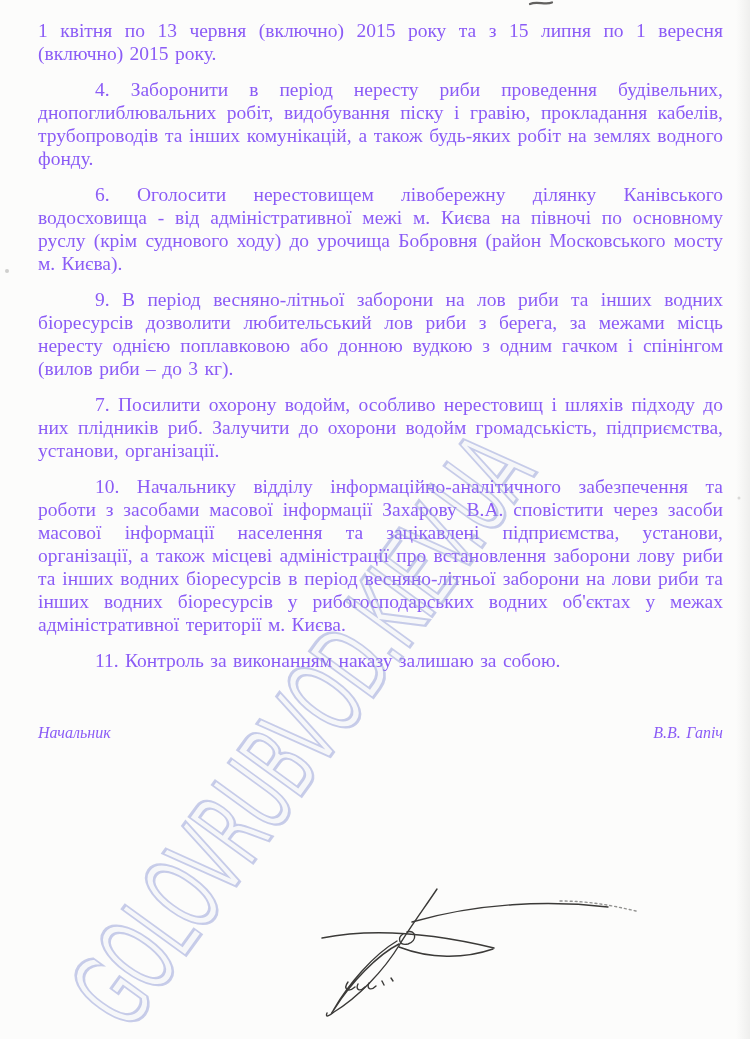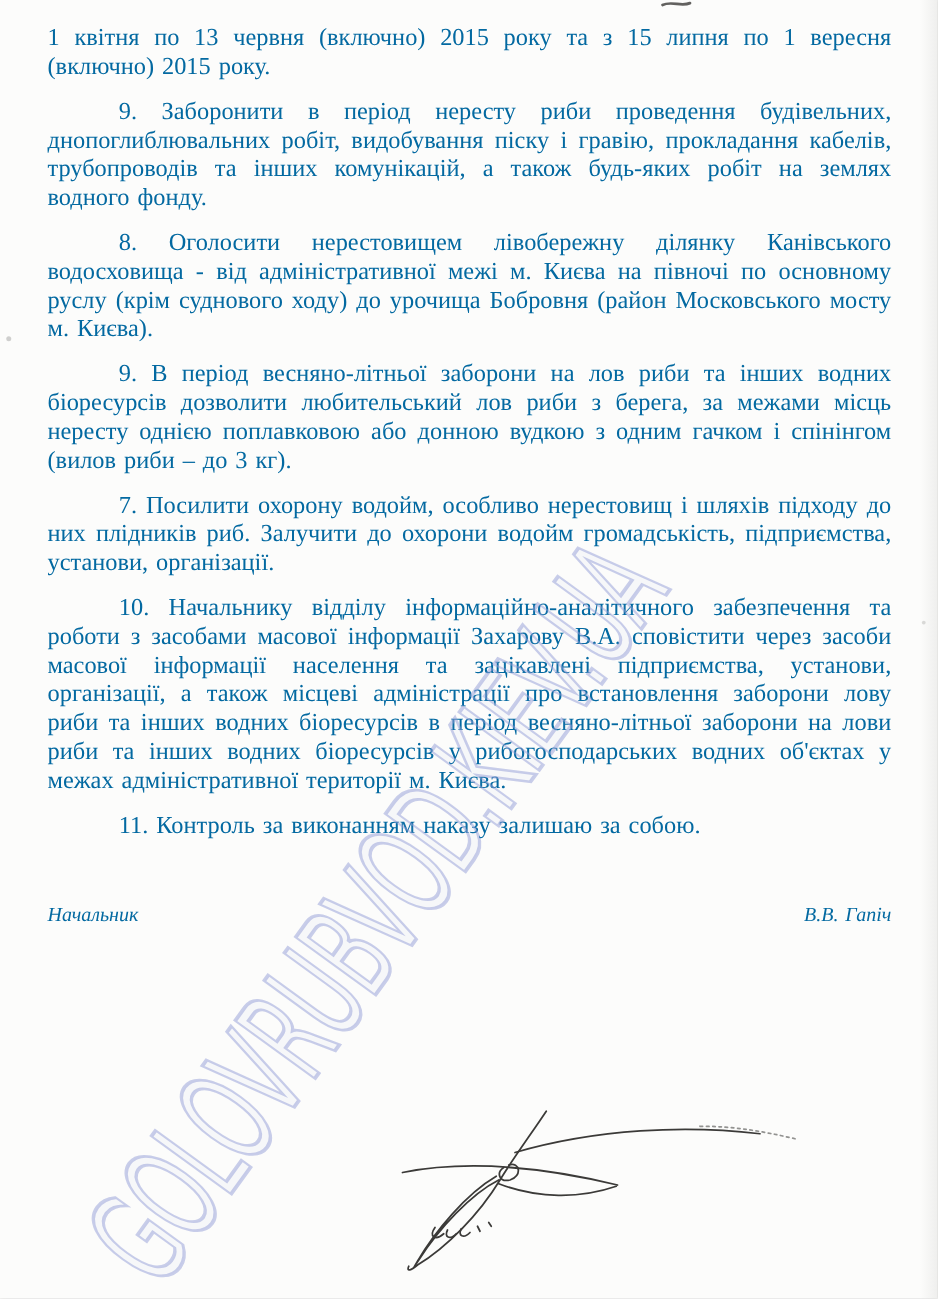--- a/index.html
+++ b/index.html
@@ -12,25 +12,25 @@
     box-shadow:0 0 4px rgba(0,0,0,.2);
   }
   
   .page::after{
     content:"";position:absolute;top:0;right:0;width:14px;height:100%;
     background:linear-gradient(to right, rgba(0,0,0,0), rgba(120,120,118,.10));
     pointer-events:none;
   }
   .content{
     position:absolute;left:0;top:0;width:750px;
-    padding:19px 37px 0 38px;
+    padding:19px 27px 0 38px;
     box-sizing:border-box;
     font-family:"Liberation Serif", serif;
     font-size:19.5px;line-height:23px;
-    color:#0369a1;
+    color:#8b5cf6;
     text-align:justify;
     word-spacing:1.5px;
   }
   .para{margin:0 0 13px 0;text-indent:57px;}
   .para.cont{text-indent:0;}
   .sig-row{
     display:flex;justify-content:space-between;align-items:flex-start;
     margin-top:49px;
     text-indent:0;text-align:left;
     font-size:16px;
@@ -54,22 +54,22 @@
 </style>
 </head>
 <body>
 
 <div class="page">
 
   <div class="watermark">GOLOVRUBVOD.KIEV.UA</div>
 
   <div class="content">
     <p class="para cont">1 квітня по 13 червня (включно) 2015 року та з 15 липня по 1 вересня (включно) 2015 року.</p>
-    <p class="para">9. Заборонити в період нересту риби проведення будівельних, днопоглиблювальних робіт, видобування піску і гравію, прокладання кабелів, трубопроводів та інших комунікацій, а також будь-яких робіт на землях водного фонду.</p>
-    <p class="para">8. Оголосити нерестовищем лівобережну ділянку Канівського водосховища - від адміністративної межі м. Києва на півночі по основному руслу (крім суднового ходу) до урочища Бобровня (район Московського мосту м. Києва).</p>
+    <p class="para">4. Заборонити в період нересту риби проведення будівельних, днопоглиблювальних робіт, видобування піску і гравію, прокладання кабелів, трубопроводів та інших комунікацій, а також будь-яких робіт на землях водного фонду.</p>
+    <p class="para">6. Оголосити нерестовищем лівобережну ділянку Канівського водосховища - від адміністративної межі м. Києва на півночі по основному руслу (крім суднового ходу) до урочища Бобровня (район Московського мосту м. Києва).</p>
     <p class="para">9. В період весняно-літньої заборони на лов риби та інших водних біоресурсів дозволити любительський лов риби з берега, за межами місць нересту однією поплавковою або донною вудкою з одним гачком і спінінгом (вилов риби – до 3 кг).</p>
     <p class="para">7. Посилити охорону водойм, особливо нерестовищ і шляхів підходу до них плідників риб. Залучити до охорони водойм громадськість, підприємства, установи, організації.</p>
     <p class="para">10. Начальнику відділу інформаційно-аналітичного забезпечення та роботи з засобами масової інформації Захарову В.А. сповістити через засоби масової інформації населення та зацікавлені підприємства, установи, організації, а також місцеві адміністрації про встановлення заборони лову риби та інших водних біоресурсів в період весняно-літньої заборони на лови риби та інших водних біоресурсів у рибогосподарських водних об'єктах у межах адміністративної території м. Києва.</p>
     <p class="para">11. Контроль за виконанням наказу залишаю за собою.</p>
 
     <div class="sig-row">
       <span>Начальник</span>
       <span>В.В. Гапіч</span>
     </div>
   </div>

